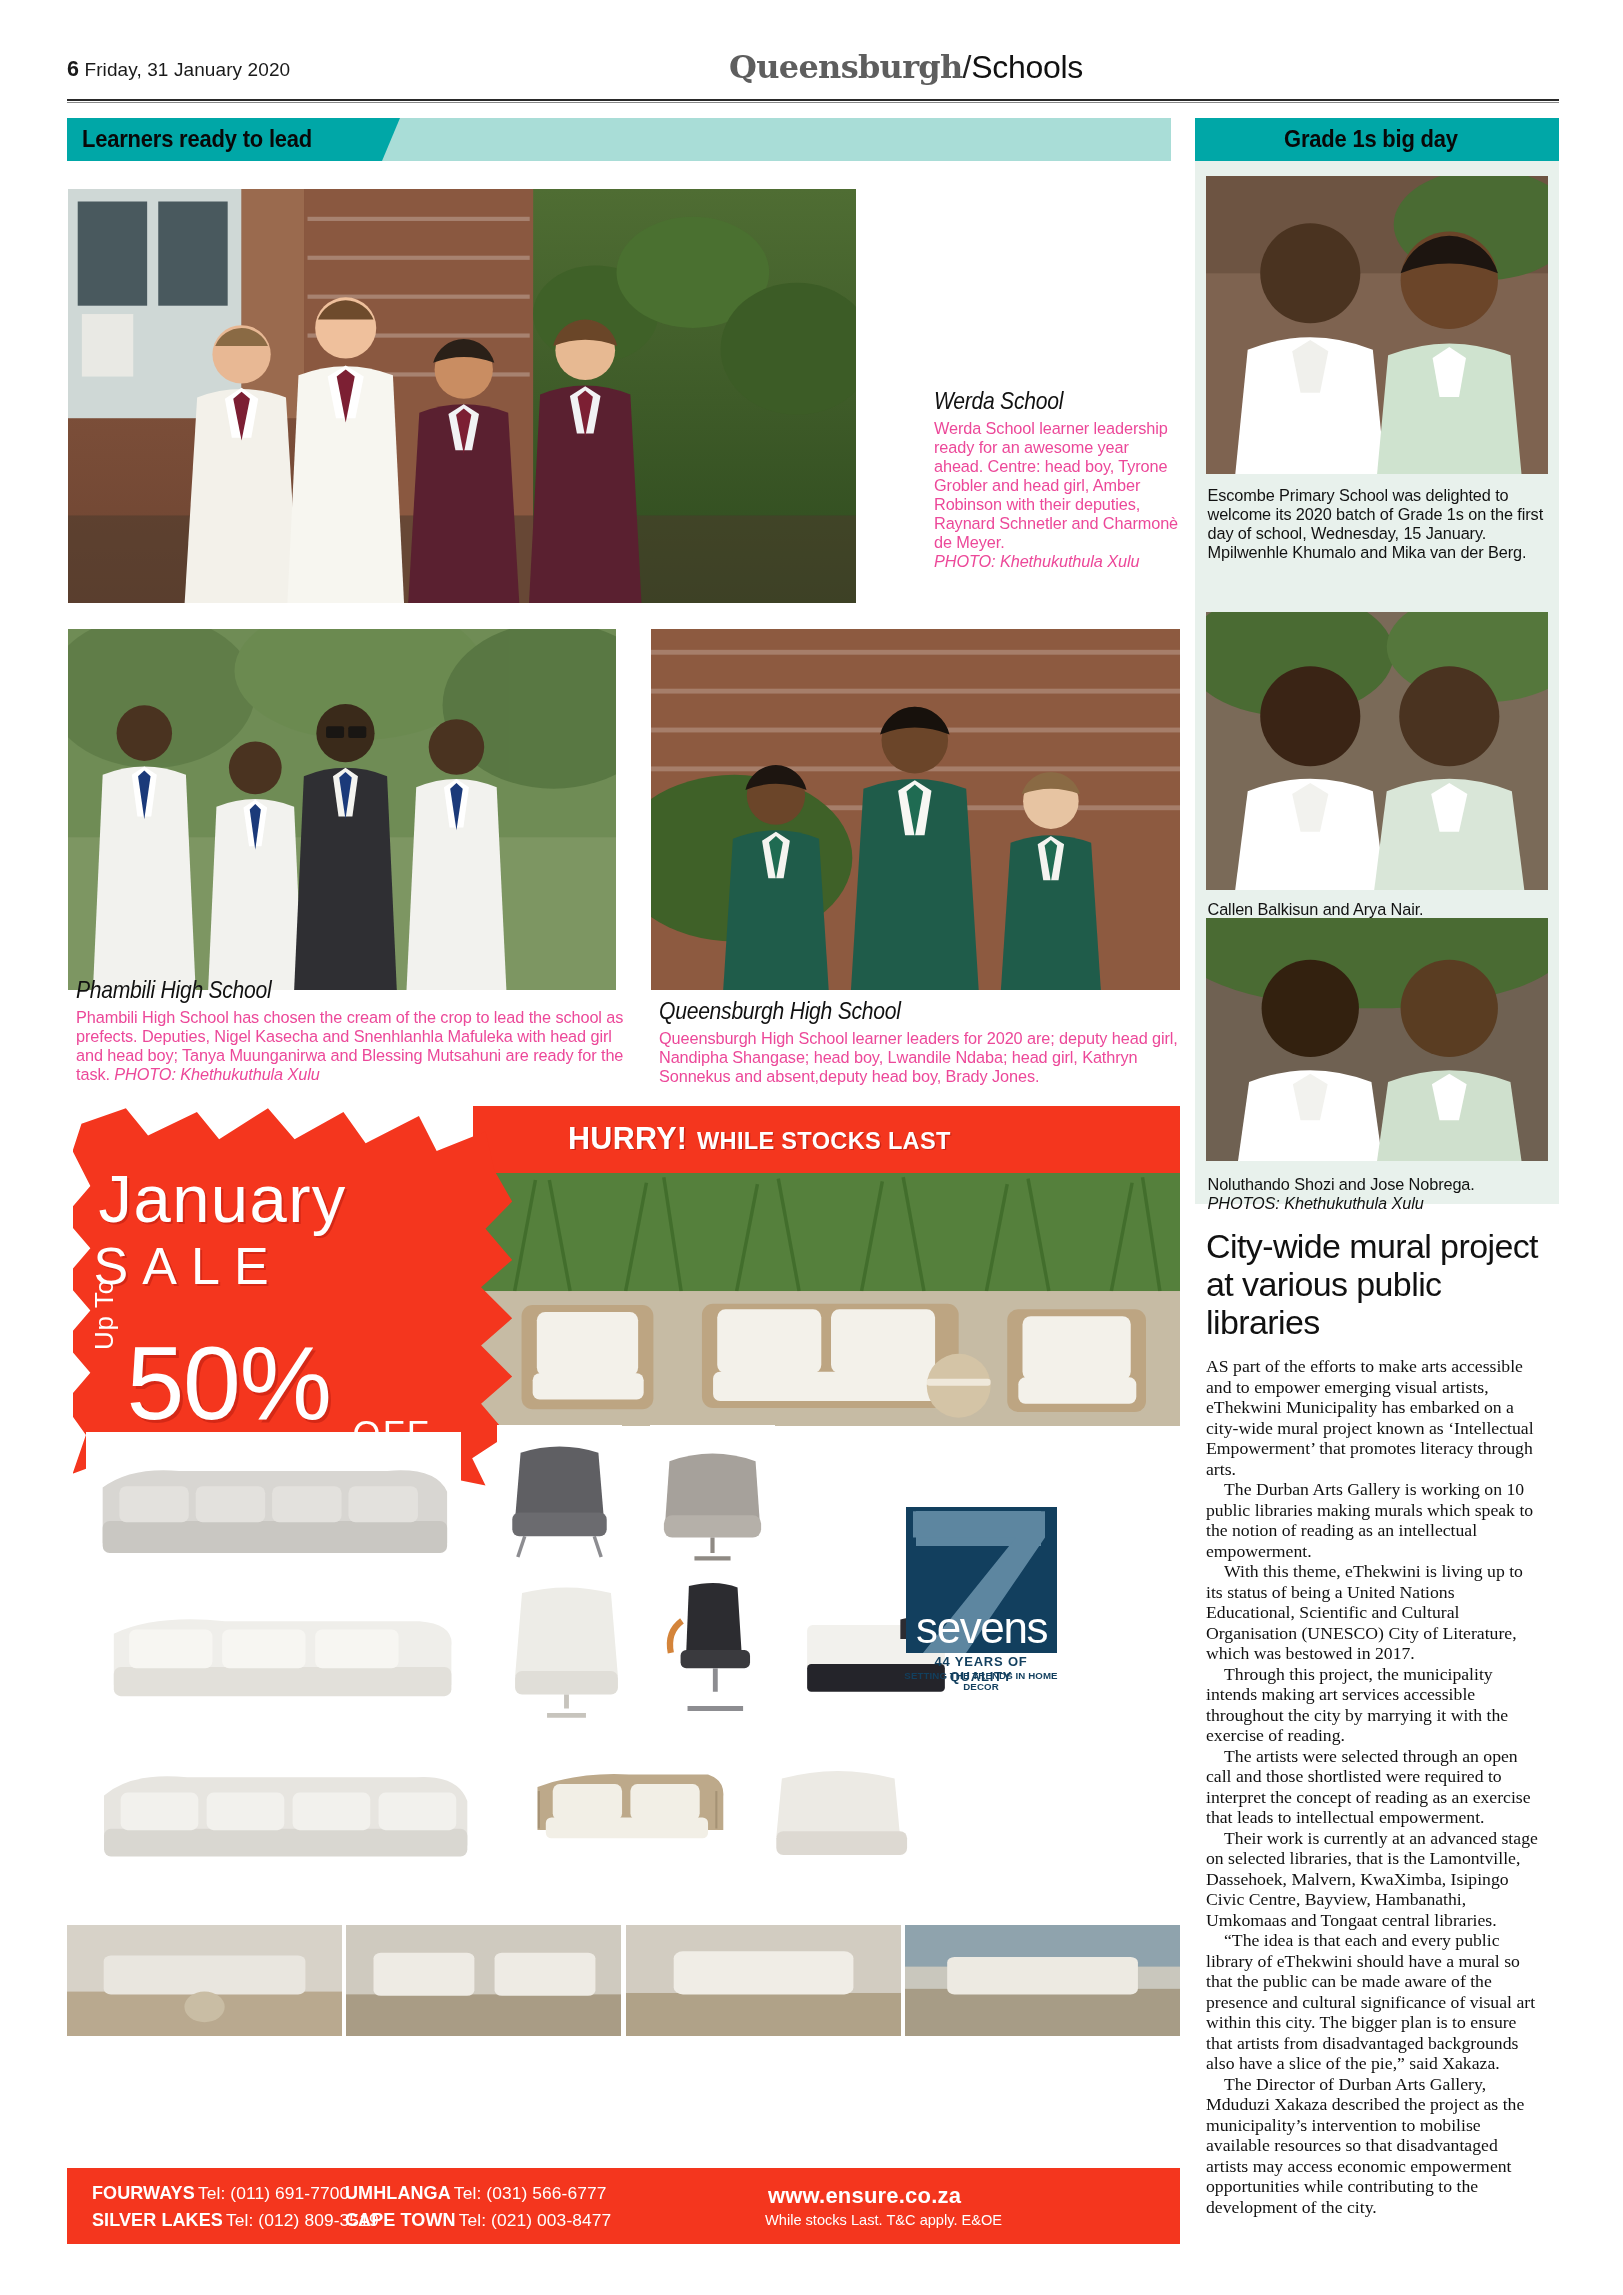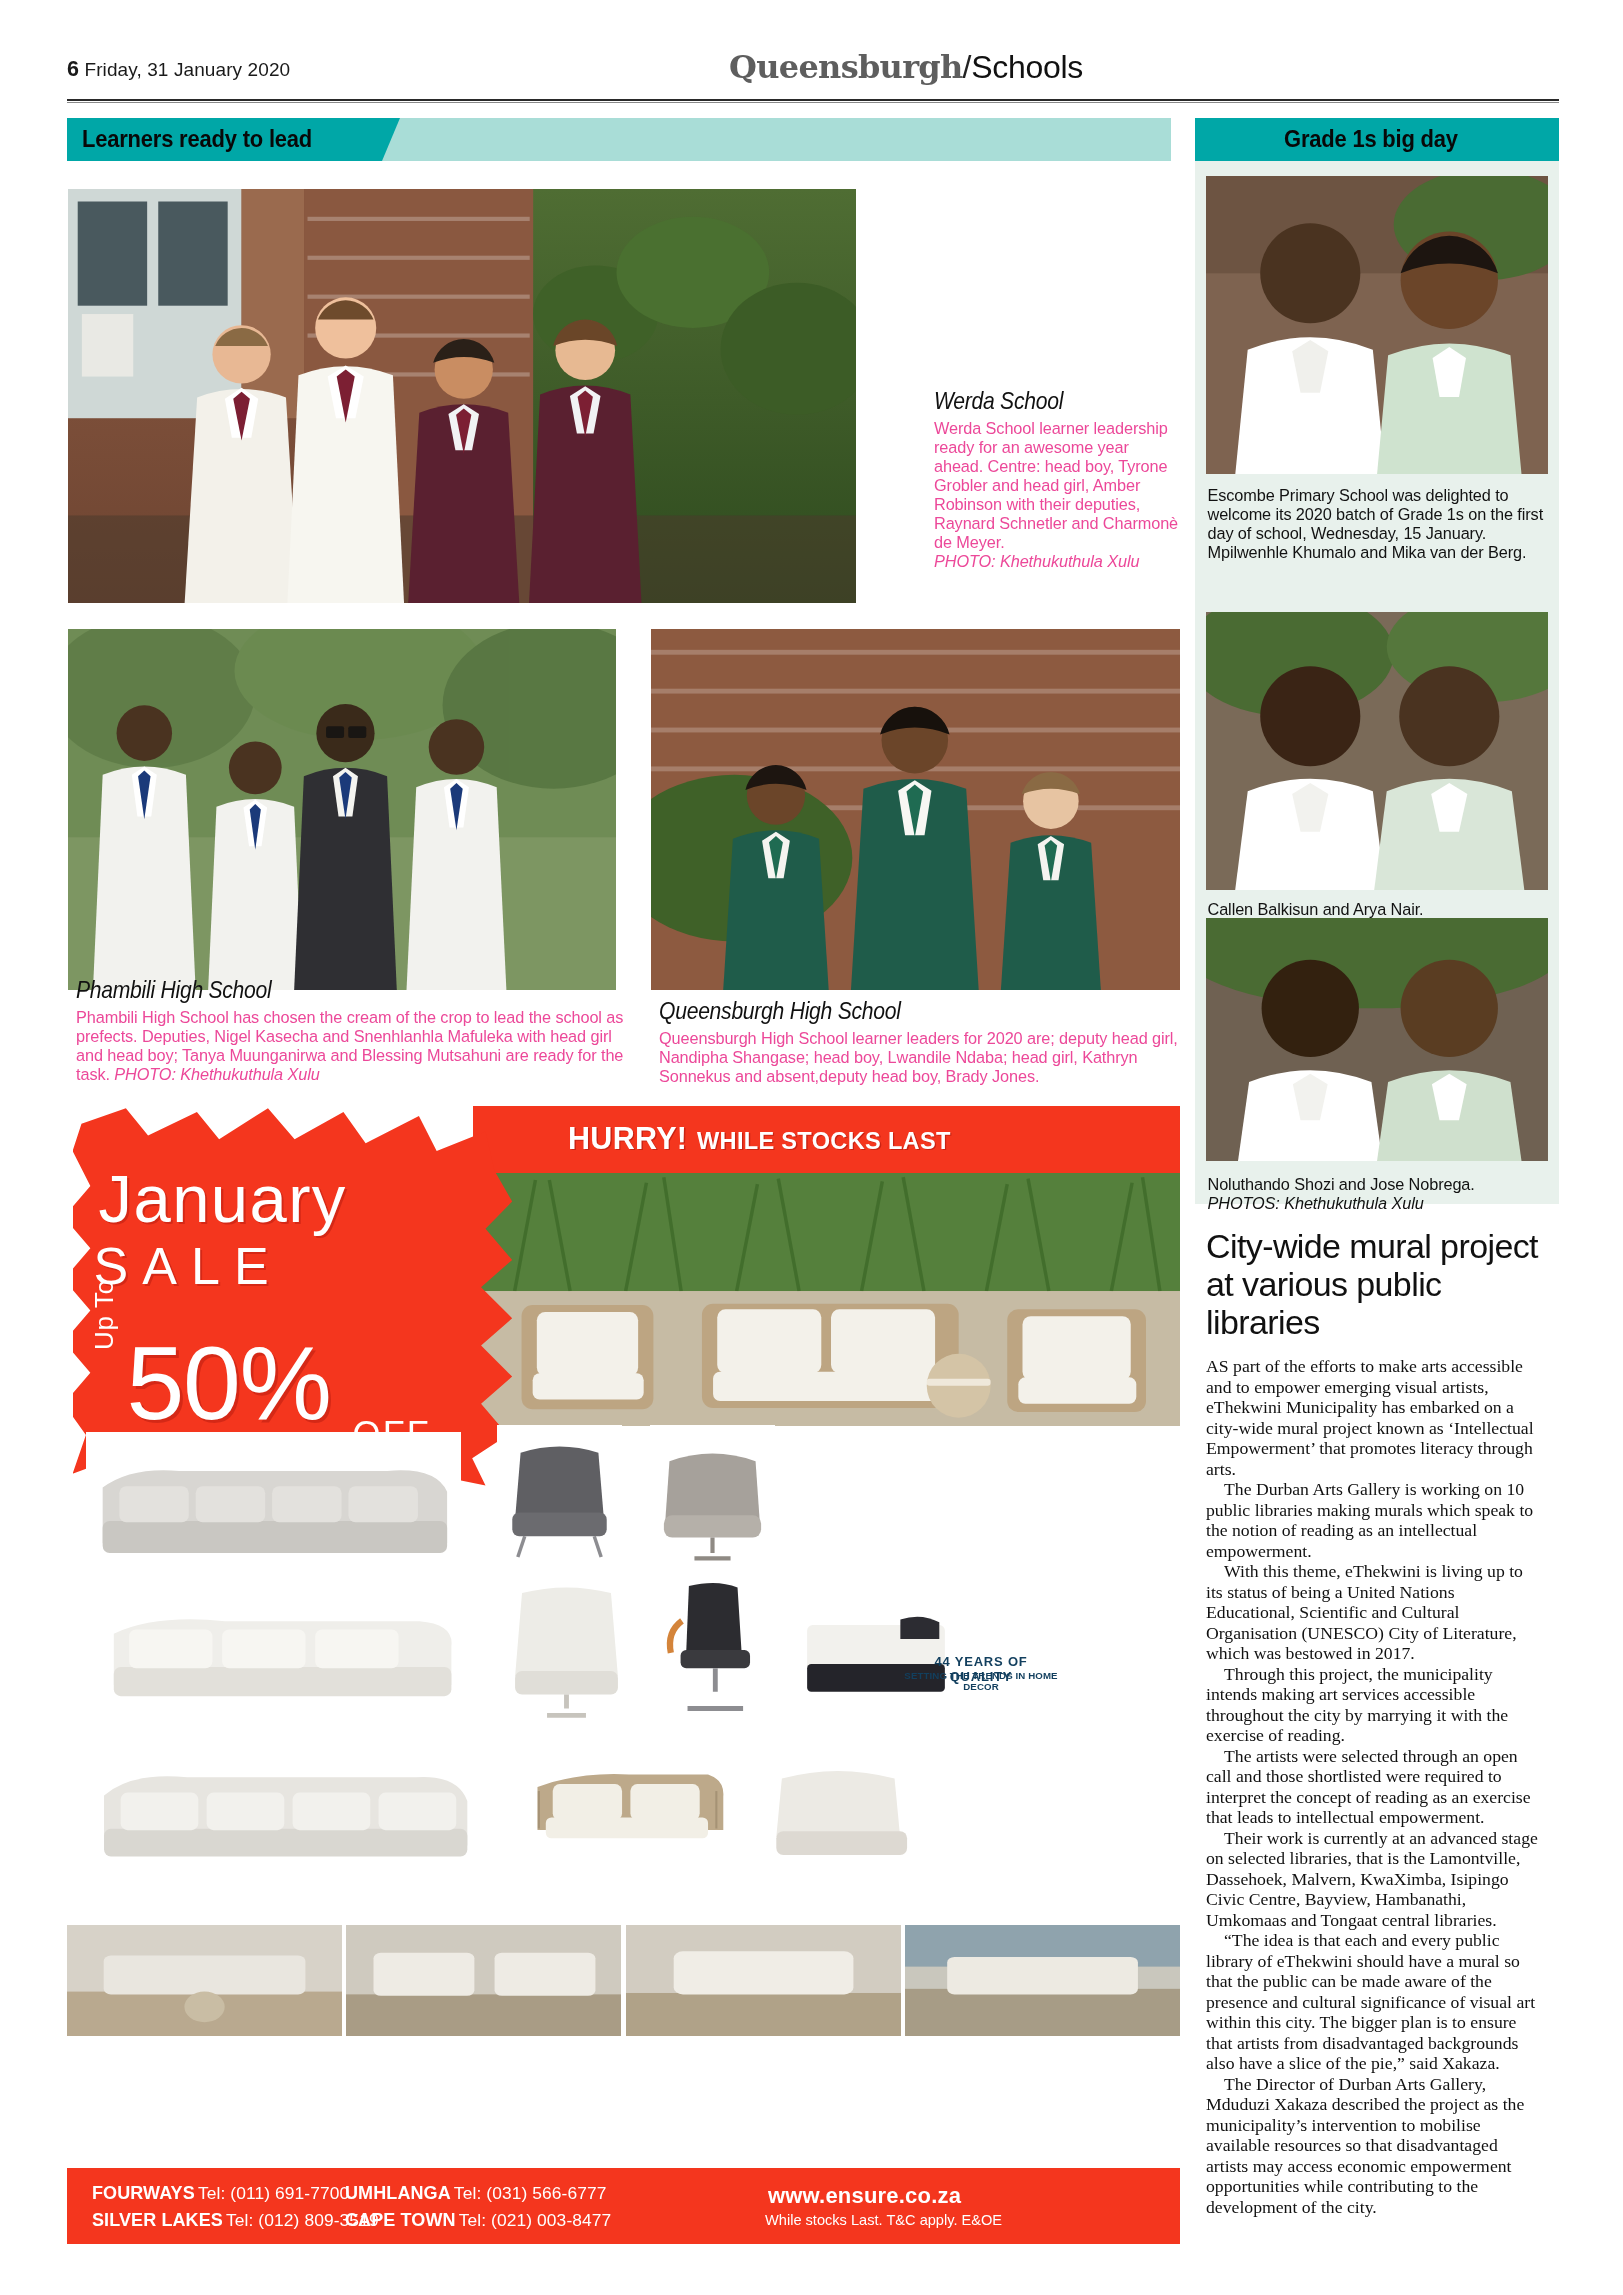--- a/index.html
+++ b/index.html
@@ -674,20 +674,25 @@
           <svg width="100%" height="100%" viewBox="0 0 300 160" preserveAspectRatio="none">
             <rect width="300" height="160" fill="#c9c7bd"></rect>
             <rect y="0" width="300" height="60" fill="#8fa3ad"></rect>
             <rect y="92" width="300" height="68" fill="#a79c86"></rect>
             <rect x="46" y="46" width="208" height="54" rx="8" fill="#edeae2"></rect>
           </svg>
         </div>
       </div>
     </div>
 
+    <div class="logo-box">
+      <div class="logo-seven-top"></div>
+      <div class="logo-seven-diag"></div>
+      <div class="logo-word">sevens</div>
+    </div>
     <div class="logo-tag1">44 YEARS OF QUALITY</div>
     <div class="logo-tag2">SETTING THE TRENDS IN HOME DECOR</div>
 
     <div class="ad-footer">
       <div class="af-col" id="af-r1c1">
         <span class="af-name">FOURWAYS</span>
         <span class="af-tel">Tel: (011) 691-7700</span>
       </div>
       <div class="af-col" id="af-r2c1">
         <span class="af-name">SILVER LAKES</span>

